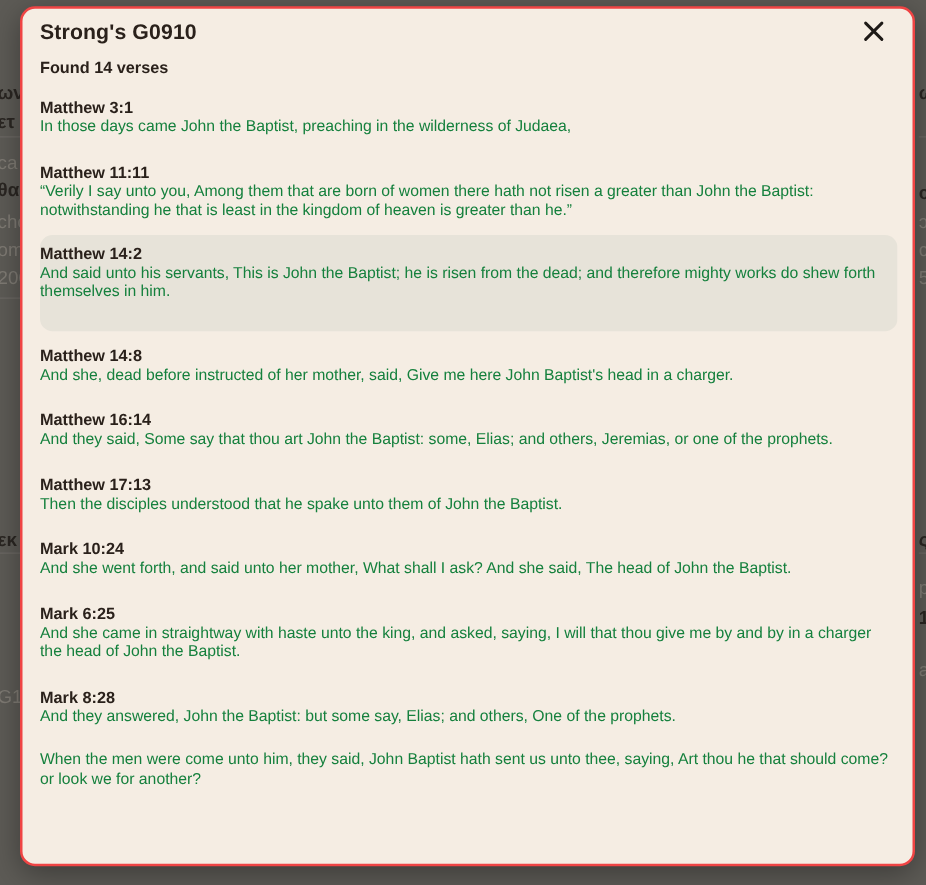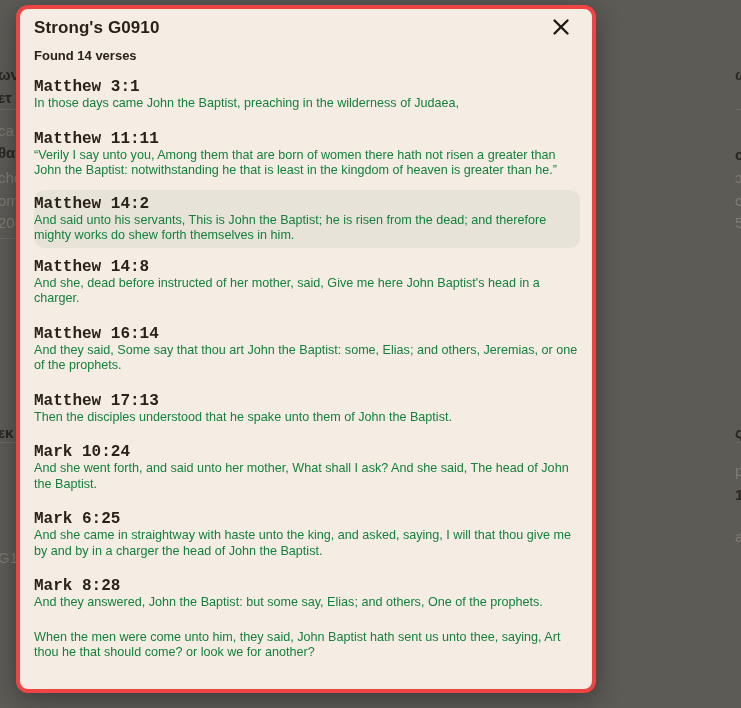--- a/index.html
+++ b/index.html
@@ -34,24 +34,24 @@
       position: absolute;
       height: 1px;
       background: #6c6964;
     }
 
     
     .modal {
       position: absolute;
       left: 16px;
       top: 5px;
-      width: 580px;
+      width: 716px;
       height: 688px;
       background: #f5ede3;
-      border: 4px solid #ef4444;
+      border: 2px solid #ef4444;
       border-radius: 12px;
       box-sizing: border-box;
       overflow: hidden;
       box-shadow: 0 6px 24px rgba(0,0,0,0.35);
     }
     .modal-title {
       position: absolute;
       left: 14px;
       top: 9px;
       font-size: 17px;
@@ -86,30 +86,29 @@
     }
     .verse-item {
       padding: 2px 0 8px 0;
       margin-bottom: 9px;
       cursor: pointer;
     }
     .verse-item.highlight {
       background: #e7e3d9;
       margin-bottom: 9px;
       padding-top: 6px;
-      padding-bottom: 4px;
+      padding-bottom: 23px;
       margin-top: -6px;
       border-radius: 10px;
     }
     .verse-ref {
-      font-size: 16px;
+      font-size: 13px;
       font-weight: bold;
       color: #2a211b;
       line-height: 17px;
-      font-family: Liberation Mono, monospace;
     }
     .verse-text {
       font-size: 12.6px;
       color: #15803d;
       line-height: 15.5px;
     }
   </style>
 </head>
 <body>
 

